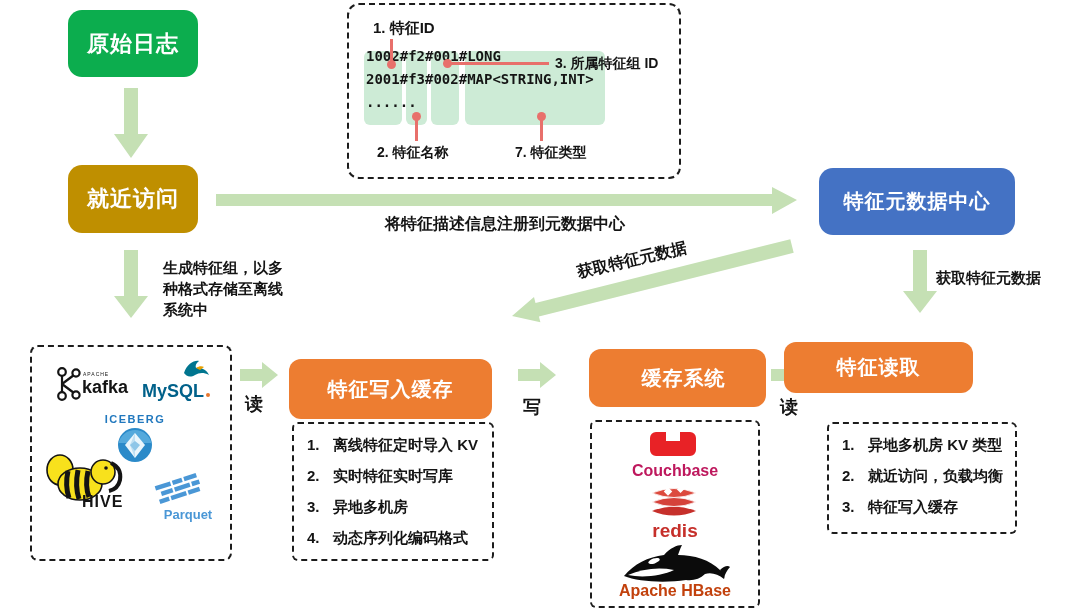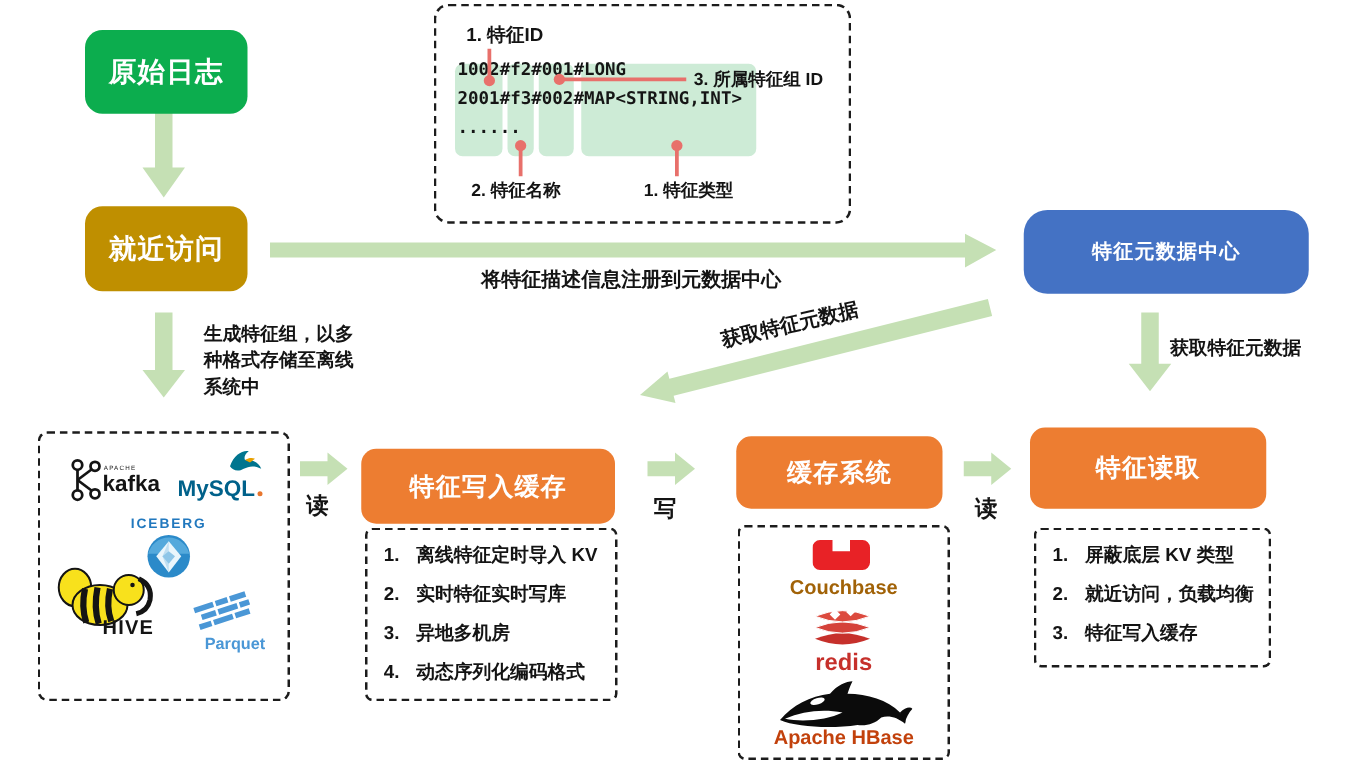--- a/index.html
+++ b/index.html
@@ -35,31 +35,31 @@
     <polygon style="fill:var(--arrow_green)" points="124,88 138,88 138,134 148,134 131,158 114,134 124,134"></polygon>
     <polygon style="fill:var(--arrow_green)" points="124,250 138,250 138,296 148,296 131,318 114,296 124,296"></polygon>
     <polygon style="fill:var(--arrow_green)" points="216,194 772,194 772,187 797,200 772,214 772,206 216,206"></polygon>
     <polygon style="fill:var(--arrow_green)" points="790.3,239.2 535.5,302.9 534,297.1 512,316 540.4,322.3 538.9,316.5 793.7,252.8"></polygon>
     <polygon style="fill:var(--arrow_green)" points="913,250 927,250 927,291 937,291 920,313 903,291 913,291"></polygon>
     <polygon style="fill:var(--arrow_green)" points="240,369 262,369 262,362 278,375 262,388 262,381 240,381"></polygon>
     <polygon style="fill:var(--arrow_green)" points="518,369 540,369 540,362 556,375 540,388 540,381 518,381"></polygon>
     <polygon style="fill:var(--arrow_green)" points="771,369 793,369 793,362 809,375 793,388 793,381 771,381"></polygon>
   </svg>
 
-  <div class="abs node rounded14" style="left:68px;top:24px;width:130px;height:67px;background:var(--green_box);font-size:22px;">原始日志</div>
+  <div class="abs node rounded14" style="left:68px;top:10px;width:130px;height:67px;background:var(--green_box);font-size:22px;">原始日志</div>
 
   <div class="abs node rounded14" style="left:68px;top:165px;width:130px;height:68px;background:var(--olive_box);font-size:22px;">就近访问</div>
 
-  <div class="abs node rounded14" style="left:819px;top:168px;width:228px;height:67px;background:var(--blue_box);font-size:16px;border-radius:19px;">特征元数据中心</div>
+  <div class="abs node rounded14" style="left:819px;top:168px;width:196px;height:67px;background:var(--blue_box);font-size:20px;">特征元数据中心</div>
 
   <div class="abs node rounded12" style="left:289px;top:347px;width:203px;height:60px;background:var(--orange_box);font-size:20px;margin-top:12px;">特征写入缓存</div>
 
-  <div class="abs node rounded12" style="left:589px;top:349px;width:165px;height:58px;background:var(--orange_box);font-size:20px;">缓存系统</div>
+  <div class="abs node rounded12" style="left:589px;top:349px;width:165px;height:58px;background:var(--orange_box);font-size:20px;padding-left:12px;">缓存系统</div>
 
-  <div class="abs node rounded12" style="left:824px;top:342px;width:189px;height:65px;background:var(--orange_box);font-size:20px;">特征读取</div>
+  <div class="abs node rounded12" style="left:784px;top:342px;width:189px;height:51px;background:var(--orange_box);font-size:20px;">特征读取</div>
 
   <div class="abs lbl" style="left:163px;top:257px;width:128px;font-size:15px;line-height:21px;">生成特征组，以多种格式存储至离线系统中</div>
 
   <div class="abs lbl" style="left:330px;top:214px;width:350px;text-align:center;font-size:16px;">将特征描述信息注册到元数据中心</div>
 
   <div class="abs lbl" style="left:576px;top:250px;font-size:16px;transform:rotate(-13deg);">获取特征元数据</div>
 
   <div class="abs lbl" style="left:936px;top:269px;font-size:15px;">获取特征元数据</div>
 
   <div class="abs lbl" style="left:245px;top:392px;font-size:18px;">读</div>
@@ -82,21 +82,21 @@
     <div class="rdot" style="left:94px;top:54px;"></div>
     <div class="rline" style="left:100px;top:57px;width:100px;height:3px;"></div>
     <div class="abs lbl" style="left:206px;top:50px;font-size:14px;">3. 所属特征组 ID</div>
 
     <div class="rdot" style="left:63px;top:107px;"></div>
     <div class="rline" style="left:66px;top:112px;width:3px;height:24px;"></div>
     <div class="abs lbl" style="left:28px;top:139px;font-size:14px;">2. 特征名称</div>
 
     <div class="rdot" style="left:188px;top:107px;"></div>
     <div class="rline" style="left:191px;top:112px;width:3px;height:24px;"></div>
-    <div class="abs lbl" style="left:166px;top:139px;font-size:14px;">1. 特征类型</div>
+    <div class="abs lbl" style="left:166px;top:139px;font-size:14px;">7. 特征类型</div>
   </div>
 
   <div class="abs dashed" style="left:30px;top:345px;width:198px;height:212px;border-radius:8px;">
 
     <svg class="abs" style="left:22px;top:18px;" width="80" height="38" viewBox="0 0 80 38">
       <g stroke="#141414" stroke-width="2.2" fill="#fff">
         <line x1="8" y1="10" x2="8" y2="28"></line>
         <line x1="8" y1="19" x2="20" y2="10"></line>
         <line x1="8" y1="19" x2="20" y2="28"></line>
         <circle cx="8" cy="7" r="3.8"></circle>
@@ -159,21 +159,21 @@
         <li>异地多机房</li>
         <li>动态序列化编码格式</li>
       </ol>
   </div>
 
   <div class="abs dashed" style="left:590px;top:420px;width:166px;height:184px;border-radius:6px;">
 
     <svg class="abs" style="left:58px;top:10px;" width="46" height="26" viewBox="0 0 46 26">
       <path d="M6,0 h10 v9 h14 v-9 h10 a6,6 0 0 1 6,6 v12 a6,6 0 0 1 -6,6 h-34 a6,6 0 0 1 -6,-6 v-12 a6,6 0 0 1 6,-6 z" fill="#E82226"></path>
     </svg>
-    <div class="abs logo-text" style="left:28px;top:40px;width:110px;font-size:16px;color:#a16207;">Couchbase</div>
+    <div class="abs logo-text" style="left:28px;top:40px;width:110px;font-size:16px;color:#be185d;">Couchbase</div>
 
     <svg class="abs" style="left:58px;top:64px;" width="48" height="34" viewBox="0 0 48 34">
       <path d="M2,25 Q24,16 46,25 Q24,34 2,25 z" fill="#C6302B"></path>
       <path d="M2,16 Q24,7 46,16 Q24,25 2,16 z" fill="#D5423A" stroke="#fff" stroke-width="0.8"></path>
       <path d="M2,7 Q24,-2 46,7 Q24,16 2,7 z" fill="#DC4A3E" stroke="#fff" stroke-width="0.8"></path>
       <rect x="15" y="2.5" width="6" height="6" transform="rotate(45 18 5.5)" fill="#fff"></rect>
       <rect x="28" y="1" width="5" height="5" transform="rotate(45 30.5 3.5)" fill="#fff"></rect>
     </svg>
     <div class="abs logo-text" style="left:43px;top:98px;width:80px;font-size:19px;color:#C6302B;">redis</div>
 
@@ -181,19 +181,19 @@
       <path d="M4,32 C14,20 28,13 44,11 C50,4 57,1 62,1 C60,5 59,8 58,11 C74,11 90,16 100,26 C104,29 105,33 104,35 C98,30 91,28 85,30 C80,35 73,37 66,36 C46,39 18,38 4,32 z" fill="#0b0b0b"></path>
       <path d="M8,31 C22,25 38,23 54,26 C42,32 22,34 8,31 z" fill="#fff"></path>
       <ellipse cx="34" cy="17" rx="6" ry="2.5" transform="rotate(-18 34 17)" fill="#fff"></ellipse>
       <path d="M100,26 C104,22 108,21 110,23 C107,26 105,30 104,34 z" fill="#0b0b0b"></path>
     </svg>
     <div class="abs logo-text" style="left:18px;top:160px;width:130px;font-size:16px;color:#c2410c;">Apache HBase</div>
   </div>
 
   <div class="abs dashed" style="left:827px;top:422px;width:186px;height:108px;border-radius:6px;">
     <ol class="list">
-        <li>屏蔽底层 KV 类型</li>
+        <li>异地多机房 KV 类型</li>
         <li>就近访问，负载均衡</li>
         <li>特征写入缓存</li>
       </ol>
   </div>
 
 </div>
 
 </body></html>

